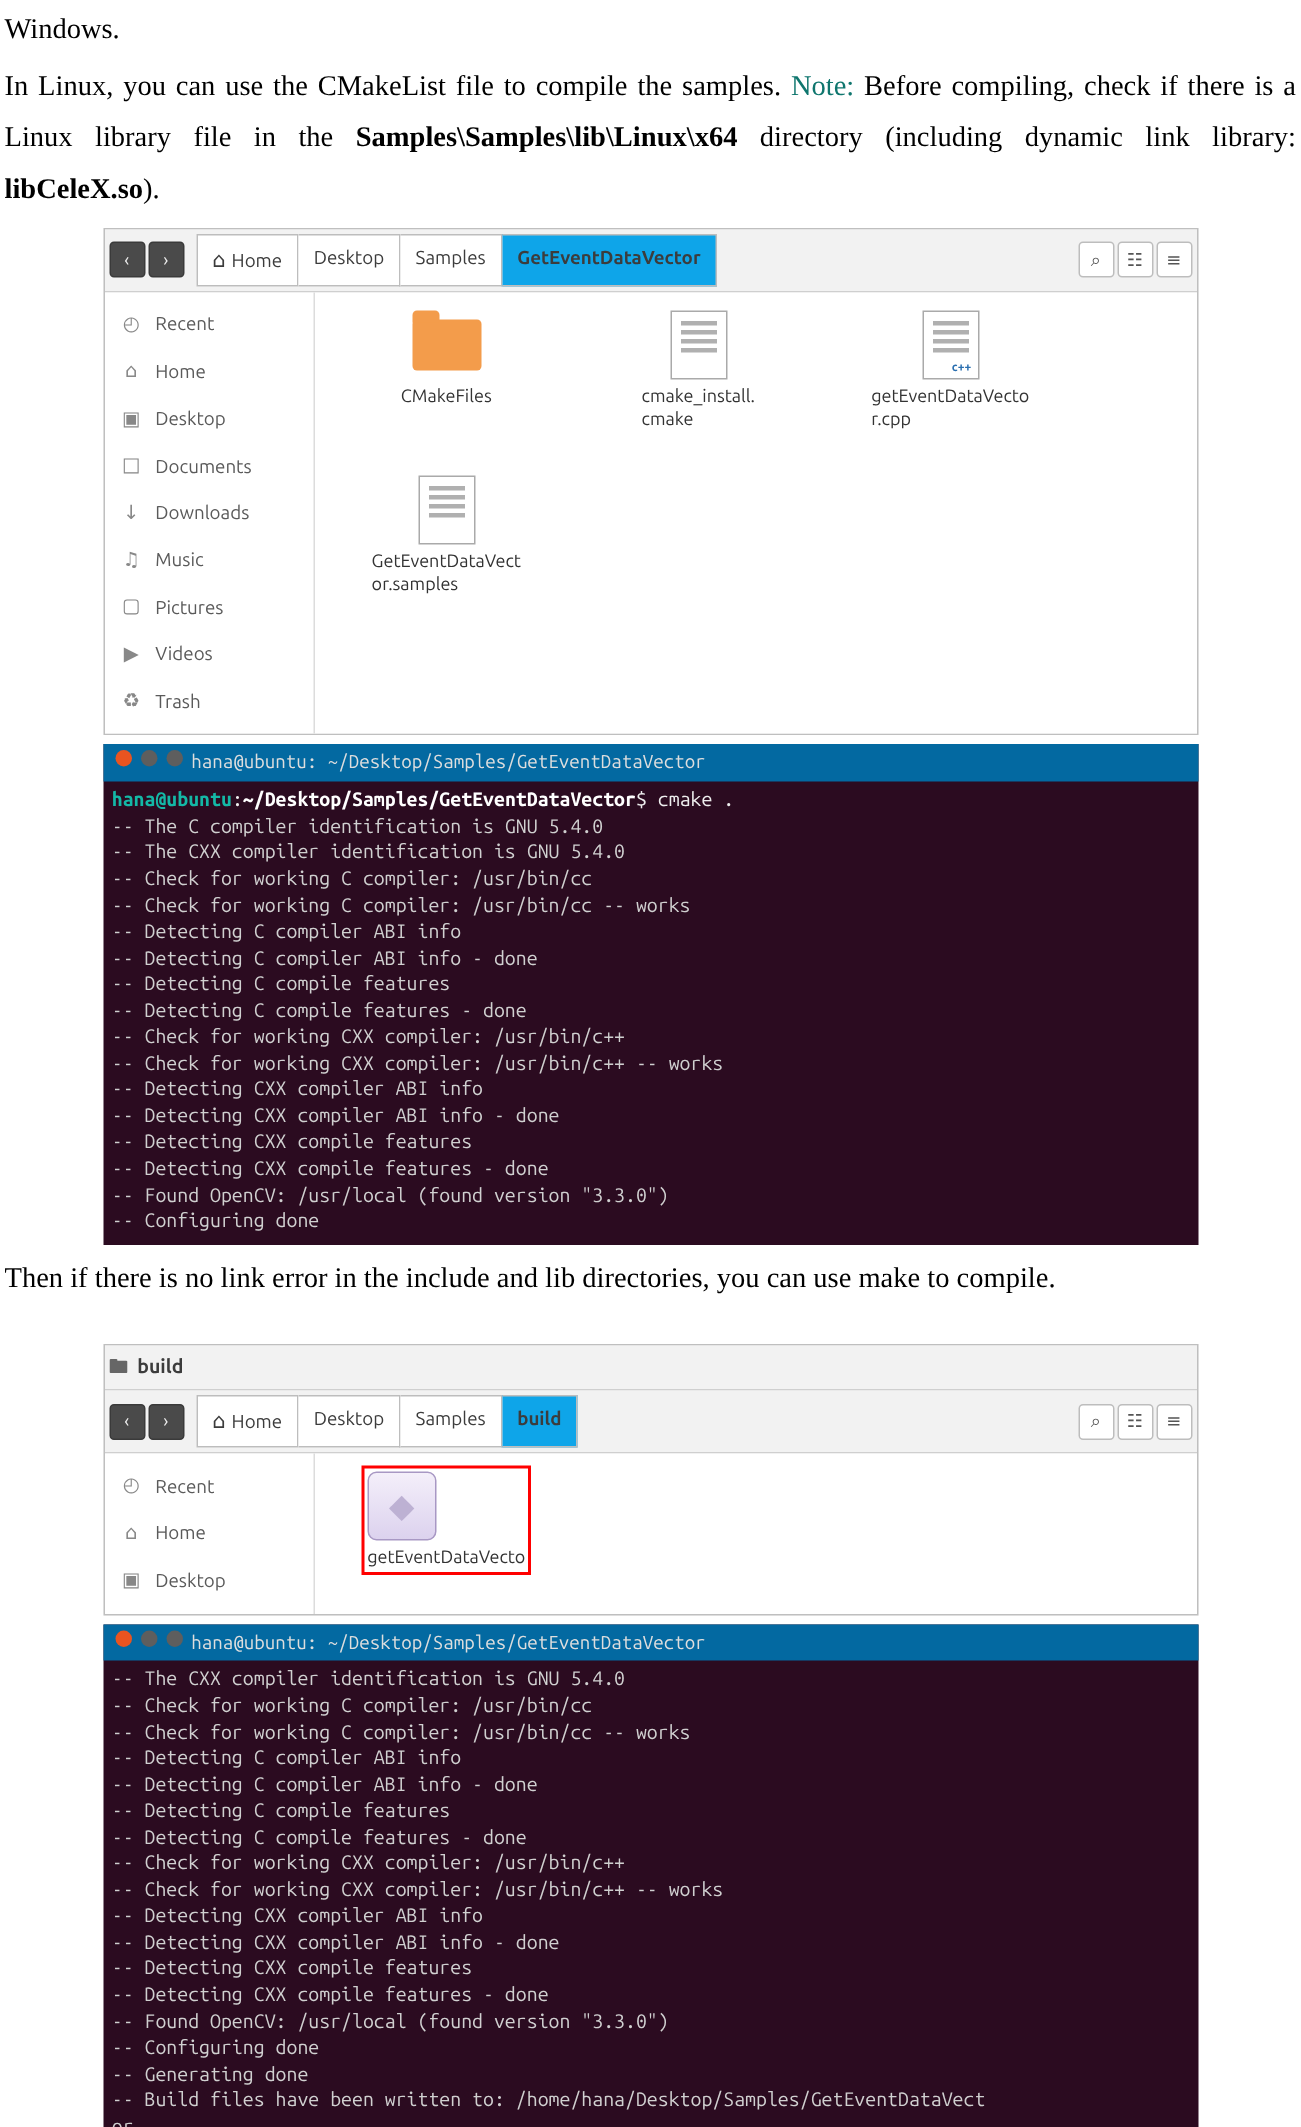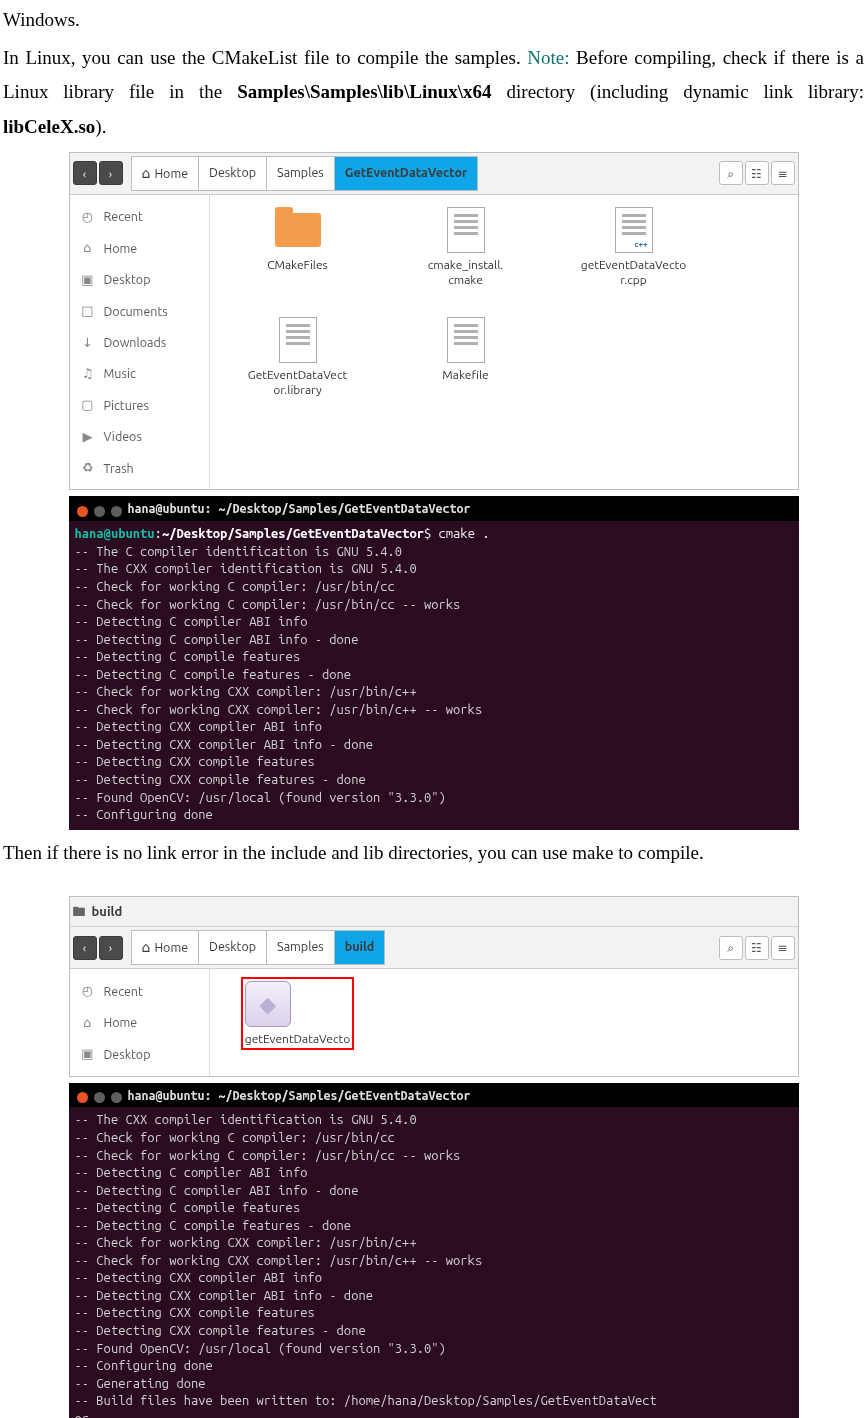--- a/index.html
+++ b/index.html
@@ -83,21 +83,20 @@
     flex-wrap: wrap;
     gap: 30px 28px;
     padding: 12px 18px;
     align-content: flex-start;
   }
   .file-item {
     width: 140px;
     display: flex;
     flex-direction: column;
     align-items: center;
-    text-align: center;
     font-size: 12px;
     line-height: 1.25;
     color: #333;
   }
   .file-icon {
     width: 46px; height: 46px;
     margin-bottom: 4px;
     display: flex;
     align-items: center; justify-content: center;
     font-size: 11px;
@@ -160,28 +159,28 @@
   .term {
     width: 730px;
     margin: 0 auto;
     background: #2b0b20;
     color: #d0d0d0;
     font-family: "Ubuntu Mono", "DejaVu Sans Mono", monospace;
     font-size: 13px;
     line-height: 1.35;
   }
   .term-titlebar {
-    background: #000000;
+    background: #0369a1;
     color: #dedede;
     padding: 4px 8px;
     display: flex;
-    align-items: flex-end;
+    align-items: flex-start;
     gap: 6px;
     font-size: 12.5px;
-    font-weight: bold;
+    font-weight: normal;
   }
   .tb-dot { width: 11px; height: 11px; border-radius: 50%; display: inline-block; }
   .tb-close { background: #e95420; }
   .tb-minmax { background: #5e5e5e; }
   .term-body { padding: 4px 6px 6px 6px; white-space: pre; overflow: hidden; }
   .tc-user { color: #14b8a6; font-weight: bold; }
   .tc-path { color: #ffffff; font-weight: bold; }
   .tc-white { color: #eeeeee; }
 
   
@@ -271,27 +270,21 @@
             <div class="icon-file cpp"></div>
           </div>
           <div style="white-space: pre-line;">getEventDataVecto
 r.cpp</div>
         </div>
         <div class="file-item">
           <div class="file-icon">
             <div class="icon-file"></div>
           </div>
           <div style="white-space: pre-line;">GetEventDataVect
-or.library</div>
-        </div>
-        <div class="file-item">
-          <div class="file-icon">
-            <div class="icon-file"></div>
-          </div>
-          <div style="white-space: pre-line;">Makefile</div>
+or.samples</div>
         </div>
       </div>
   </div>
 </div>
 
 <div class="term">
   <div class="term-titlebar">
     <span class="tb-dot tb-close"></span>
     <span class="tb-dot tb-minmax"></span>
     <span class="tb-dot tb-minmax"></span>

